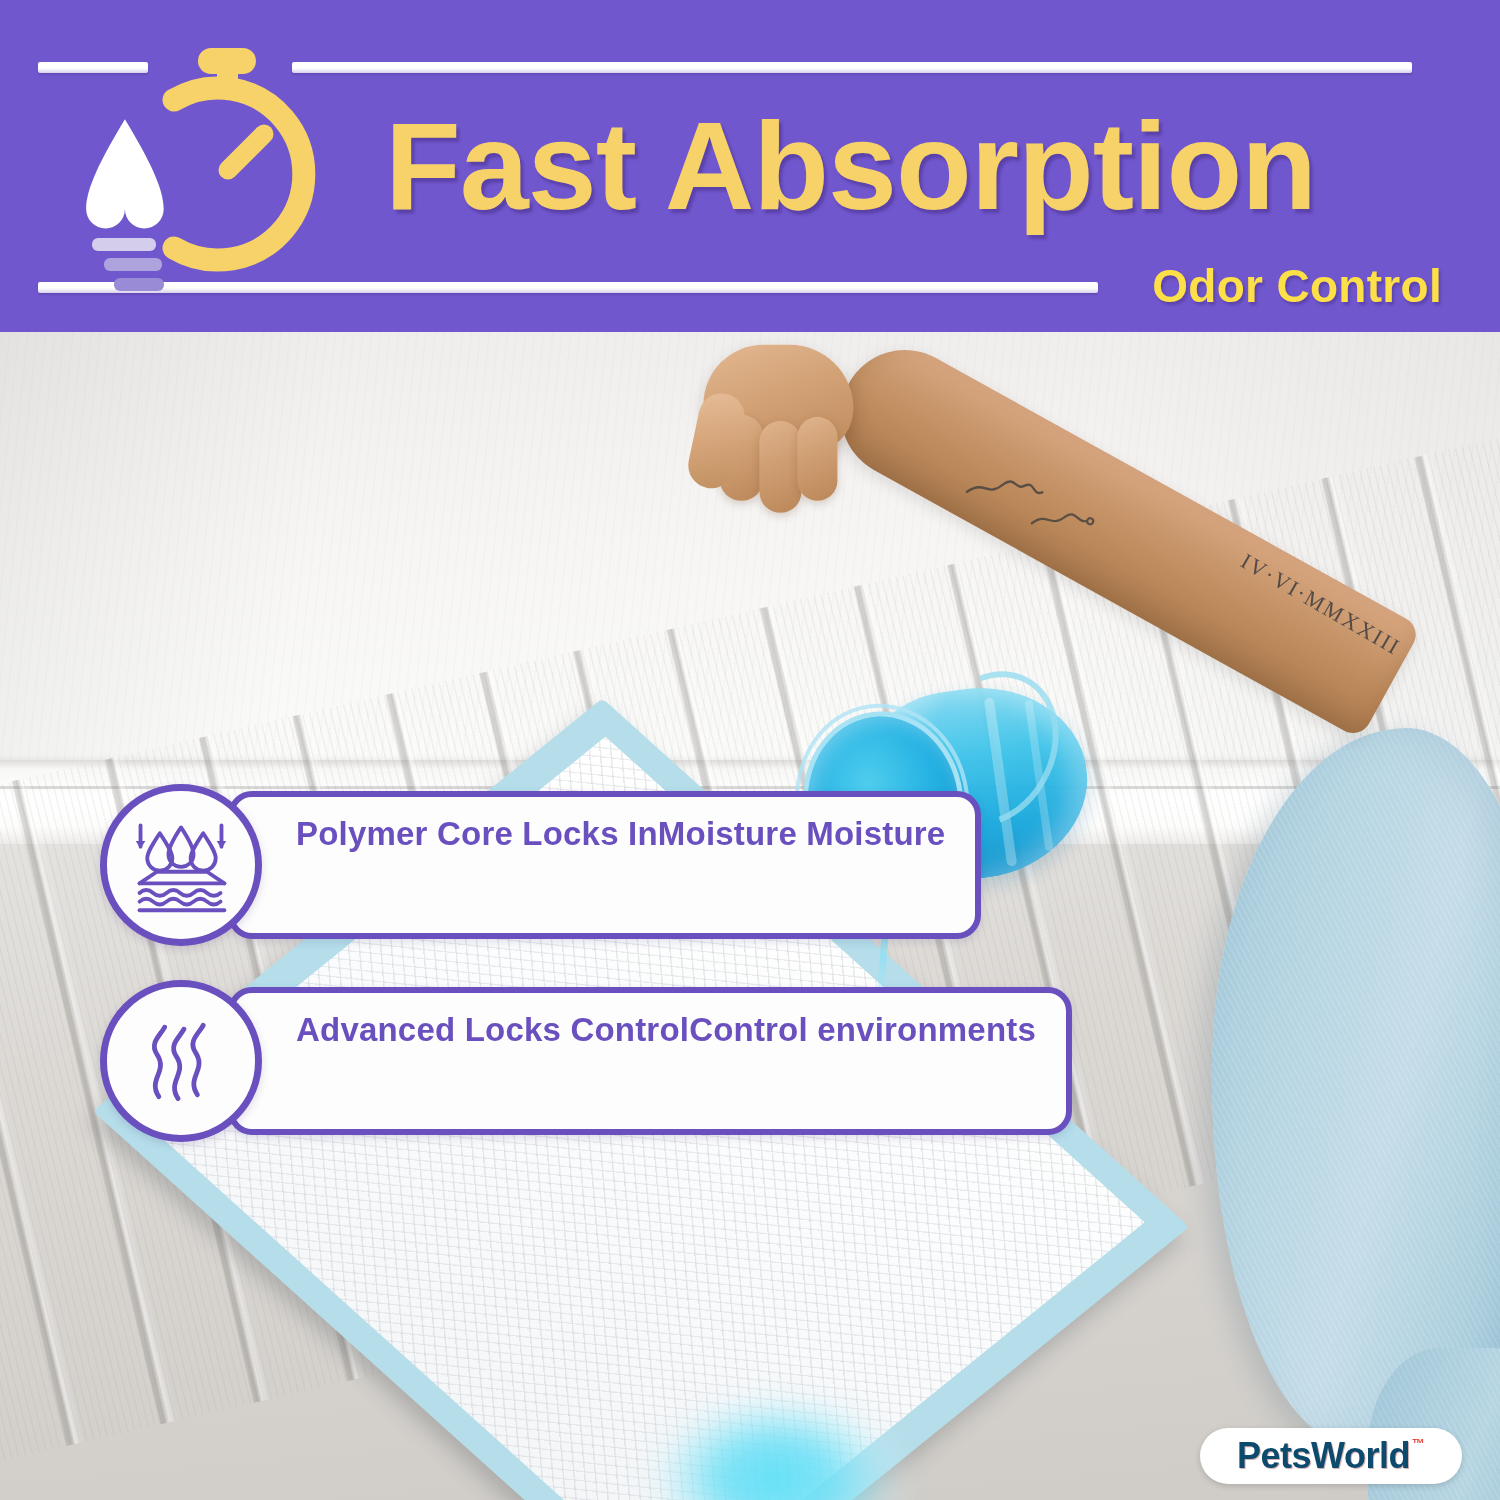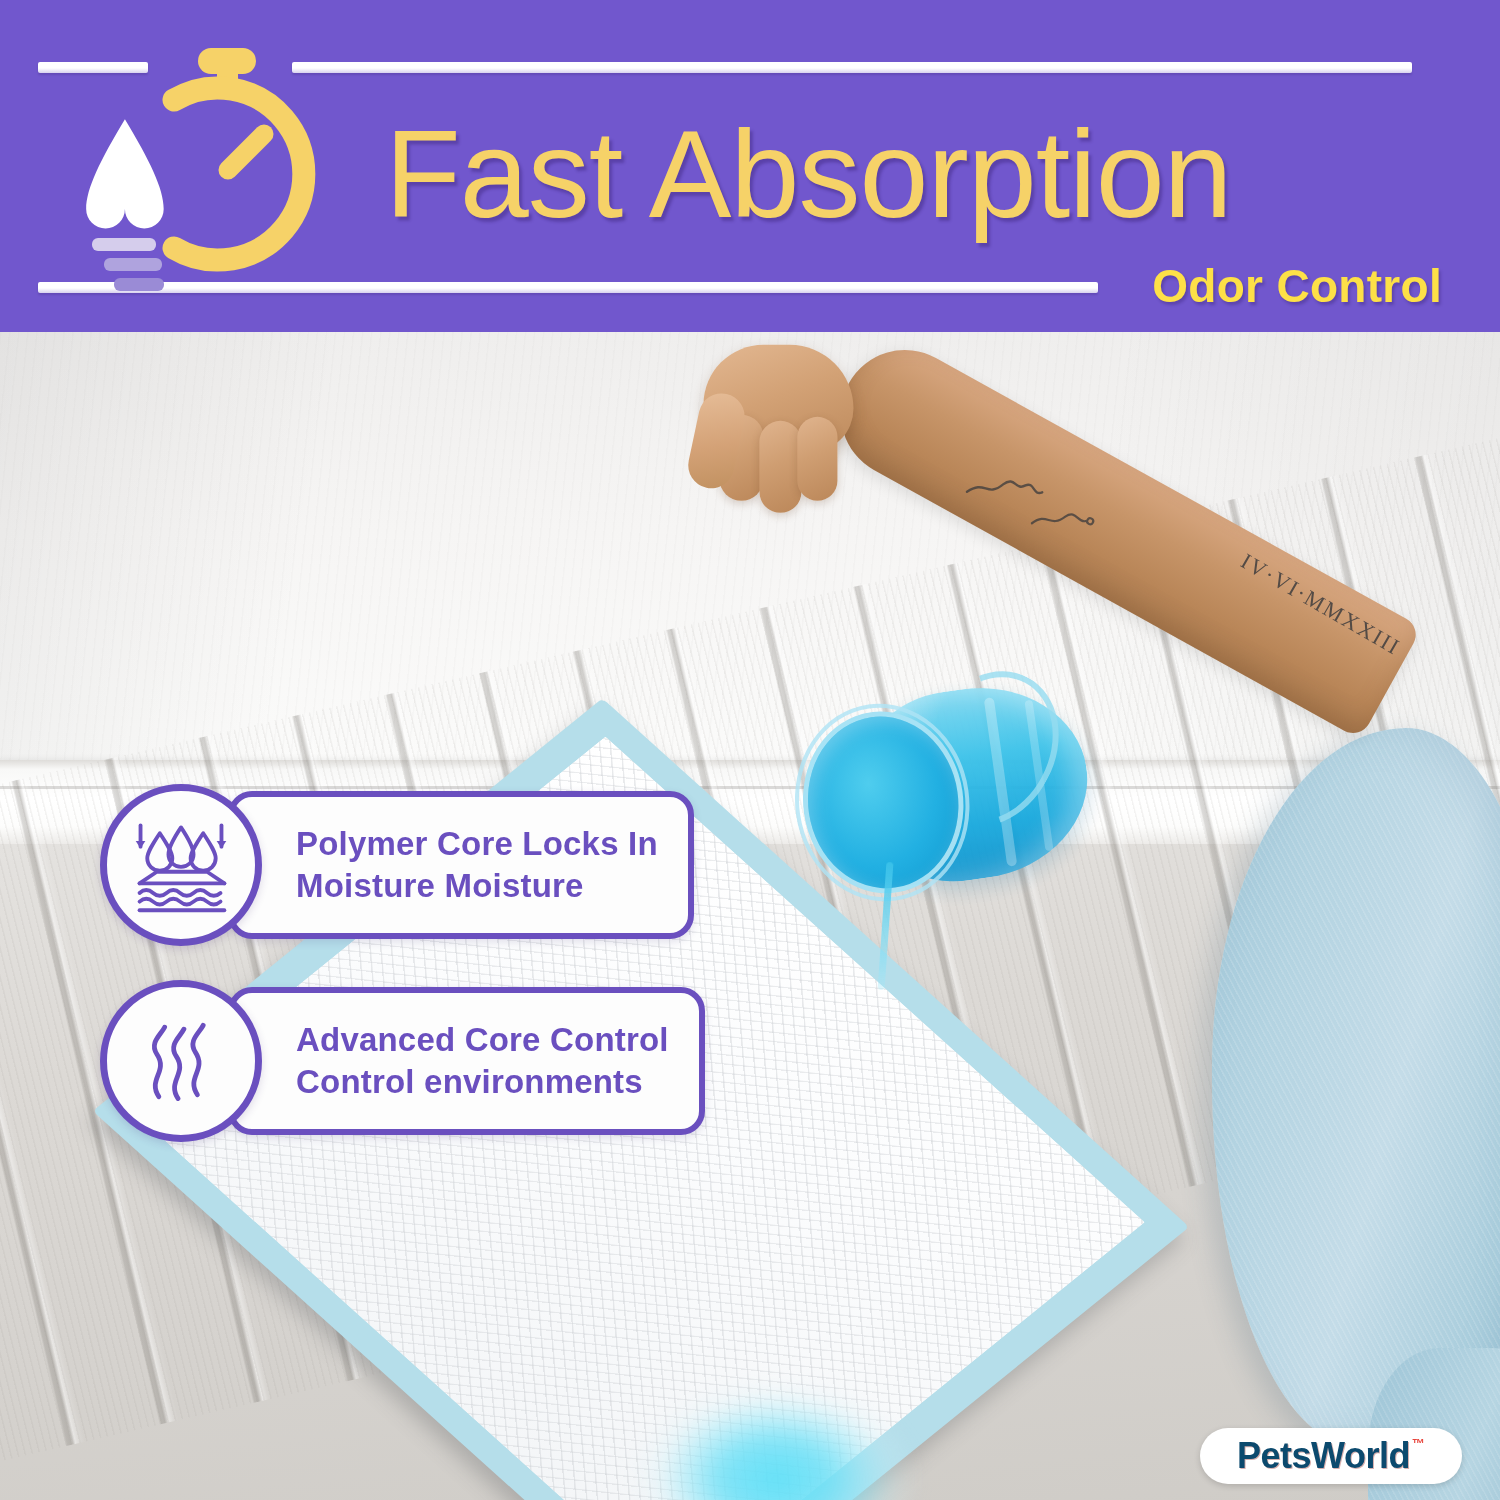--- a/index.html
+++ b/index.html
@@ -20,22 +20,22 @@
     box-shadow:0 2px 2px rgba(40,20,90,.18);
   }
   #rule-left{left:38px;top:62px;width:110px;}
   #rule-right{left:292px;top:62px;width:1120px;}
   #rule-bottom{left:38px;top:282px;width:1060px;}
 
   
   #hdr-icon{position:absolute;left:78px;top:42px;width:260px;height:250px;}
 
   #title{
-    position:absolute;left:385px;top:104px;width:1060px;height:140px;
-    color:#F6D268;font-size:124px;line-height:140px;font-weight:normal;
+    position:absolute;left:385px;top:96px;width:1060px;height:140px;
+    color:#F6D268;font-size:124px;line-height:140px;font-weight:bold;
     letter-spacing:-1px;text-align:left;white-space:nowrap;
     text-shadow:3px 4px 3px rgba(40,18,90,.30);
   }
   #subtitle{
     position:absolute;right:58px;top:258px;
     color:#fde047;font-size:46px;line-height:56px;font-weight:bold;
     letter-spacing:.3px;white-space:nowrap;
     text-shadow:2px 3px 3px rgba(40,18,90,.28);
   }
 
@@ -224,21 +224,21 @@
   .feature-badge{
     position:relative;z-index:2;width:148px;height:148px;border-radius:50%;
     background:#fdfdfd;border:7px solid #6A4FBF;
     display:flex;align-items:center;justify-content:center;
     box-shadow:0 3px 9px rgba(60,40,110,.16);flex:0 0 auto;
   }
   .feature-box{
     position:relative;z-index:1;margin-left:-34px;
     min-height:104px;padding:16px 30px 16px 62px;
     background:#fdfdfd;border:6px solid #6A4FBF;border-radius:24px;
-    display:flex;flex-direction:column;justify-content:center;
+    display:flex;flex-direction:row;justify-content:center;
     box-shadow:0 3px 9px rgba(60,40,110,.14);
   }
   .feature-line{
     color:#6A4FBF;font-size:33px;line-height:42px;font-weight:bold;
     letter-spacing:.2px;white-space:nowrap;
   }
 
   
   #logo{
     position:absolute;left:1200px;top:1428px;width:262px;height:56px;
@@ -372,21 +372,21 @@
       <div class="feature-badge">
         <svg viewBox="0 0 110 110" width="106" height="106">
           <g fill="none" stroke="#6A4FBF" stroke-width="5" stroke-linecap="round">
             <path d="M32 92 C20 74 42 66 30 48 C22 36 34 28 38 20"></path>
             <path d="M52 94 C40 76 62 68 50 50 C42 38 54 30 58 22"></path>
             <path d="M72 90 C60 72 82 64 70 46 C62 34 74 26 78 18"></path>
           </g>
         </svg>
       </div>
       <div class="feature-box">
-        <div class="feature-line">Advanced Core Control</div>
+        <div class="feature-line">Advanced Locks Control</div>
         <div class="feature-line">Control environments</div>
       </div>
     </div>
 
   </div>
 
   <div id="logo">
     <span id="logo-text">PetsWorld</span>
     <span id="logo-tm">™</span>
   </div>

